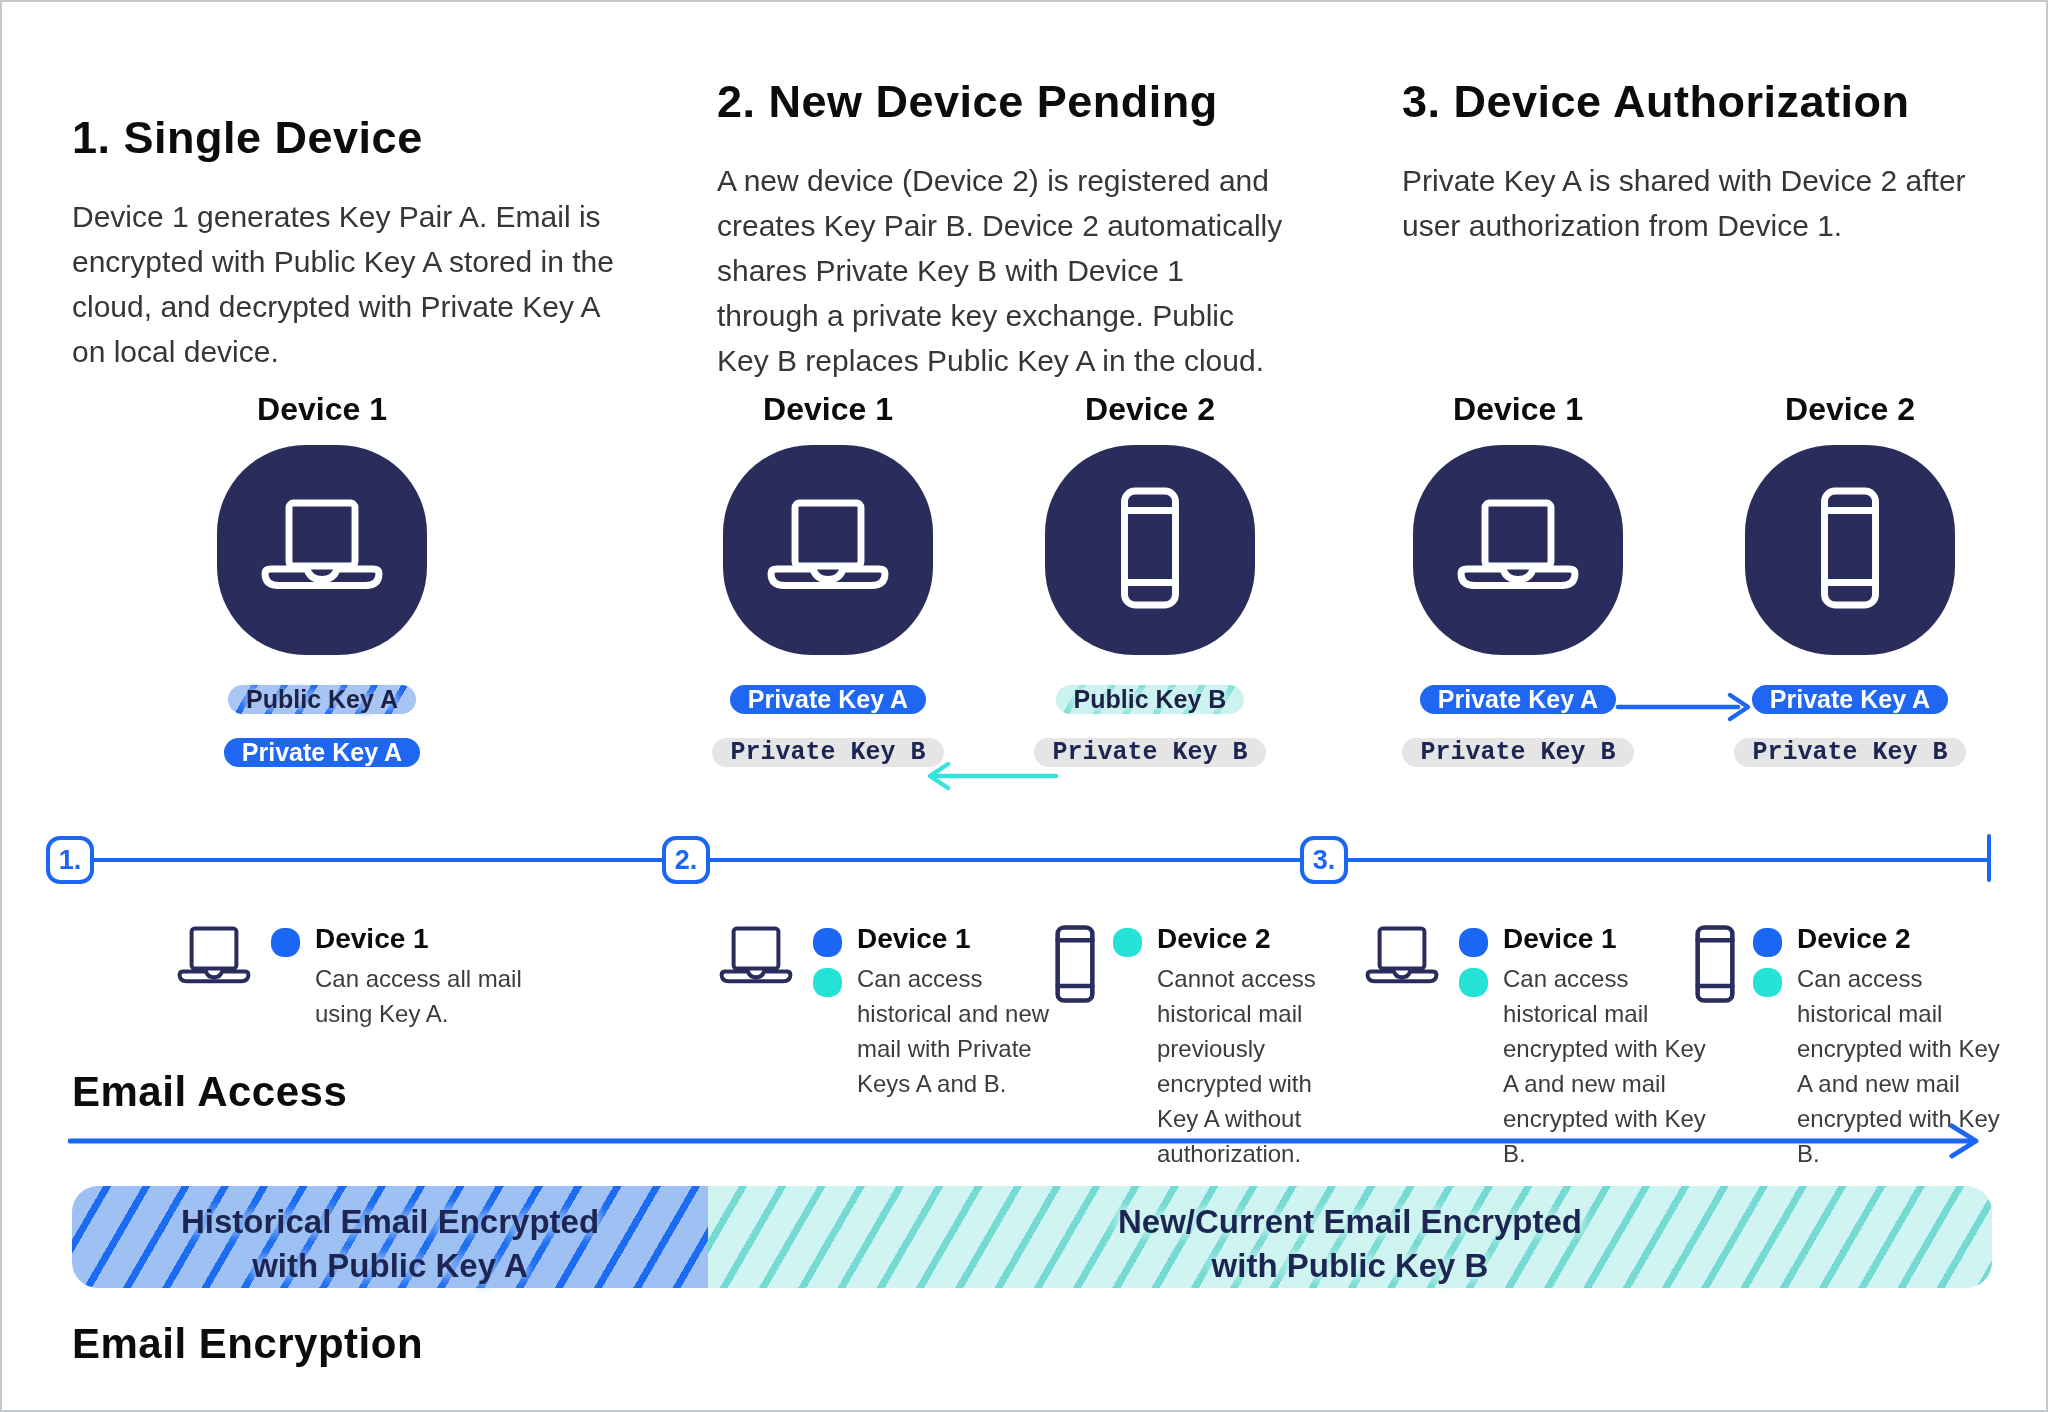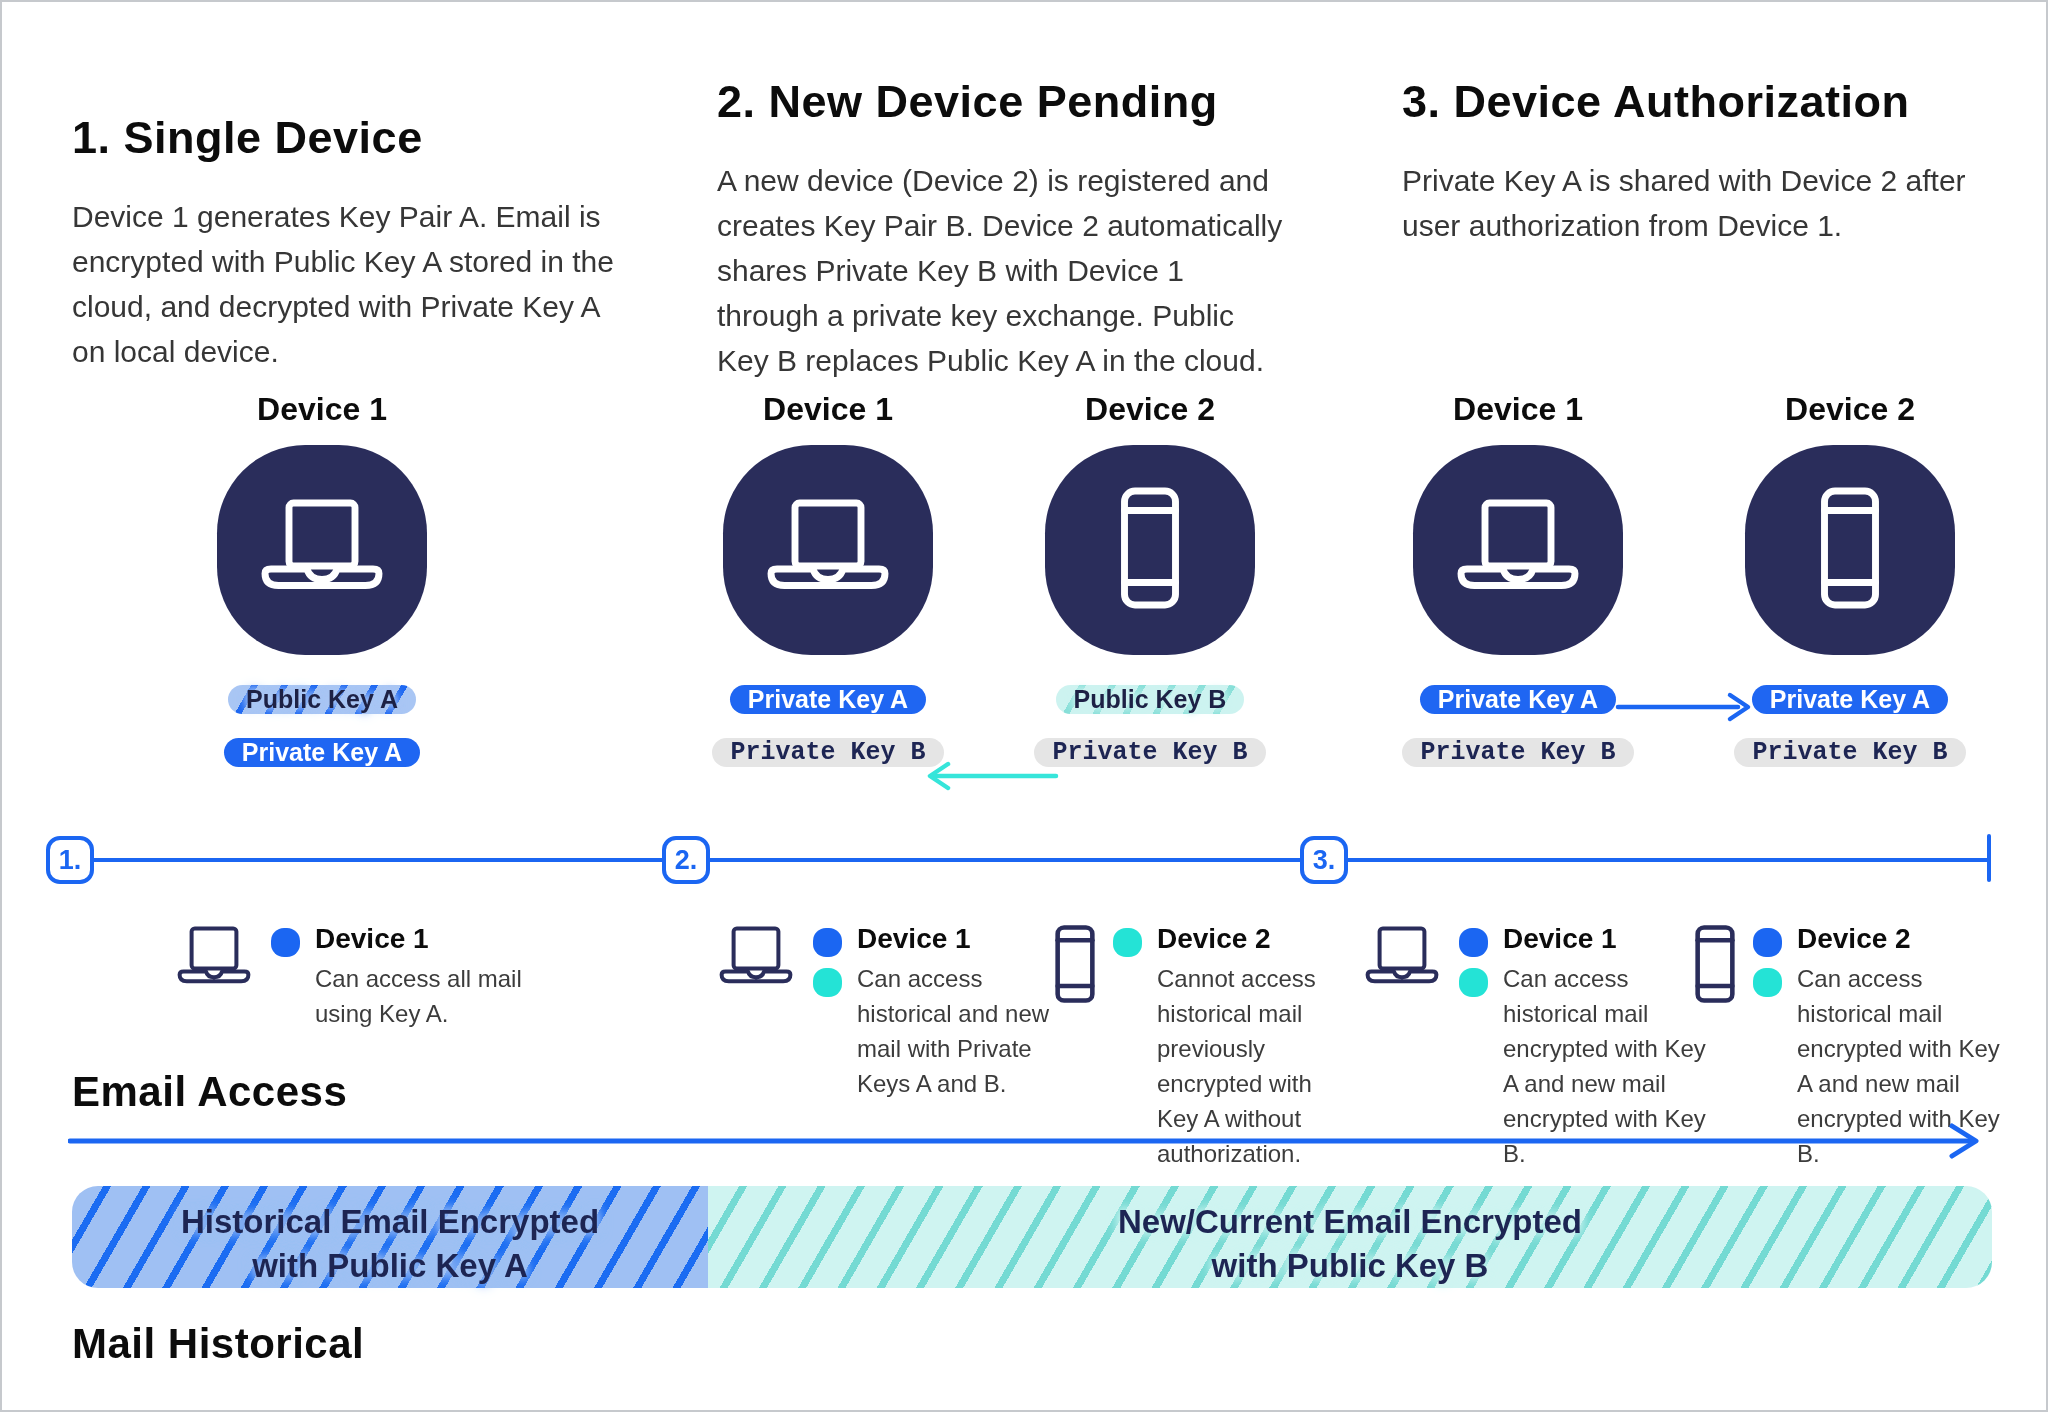--- a/index.html
+++ b/index.html
@@ -301,15 +301,15 @@
 
   <div class="bar bar-historical">
     <div>Historical Email Encrypted</div>
     <div>with Public Key A</div>
   </div>
   <div class="bar bar-new">
     <div>New/Current Email Encrypted</div>
     <div>with Public Key B</div>
   </div>
 
-  <div class="big-heading mail-encryption-heading">Mail Historical</div>
+  <div class="big-heading mail-encryption-heading">Email Encryption</div>
 
 </div>
 
 </body></html>

